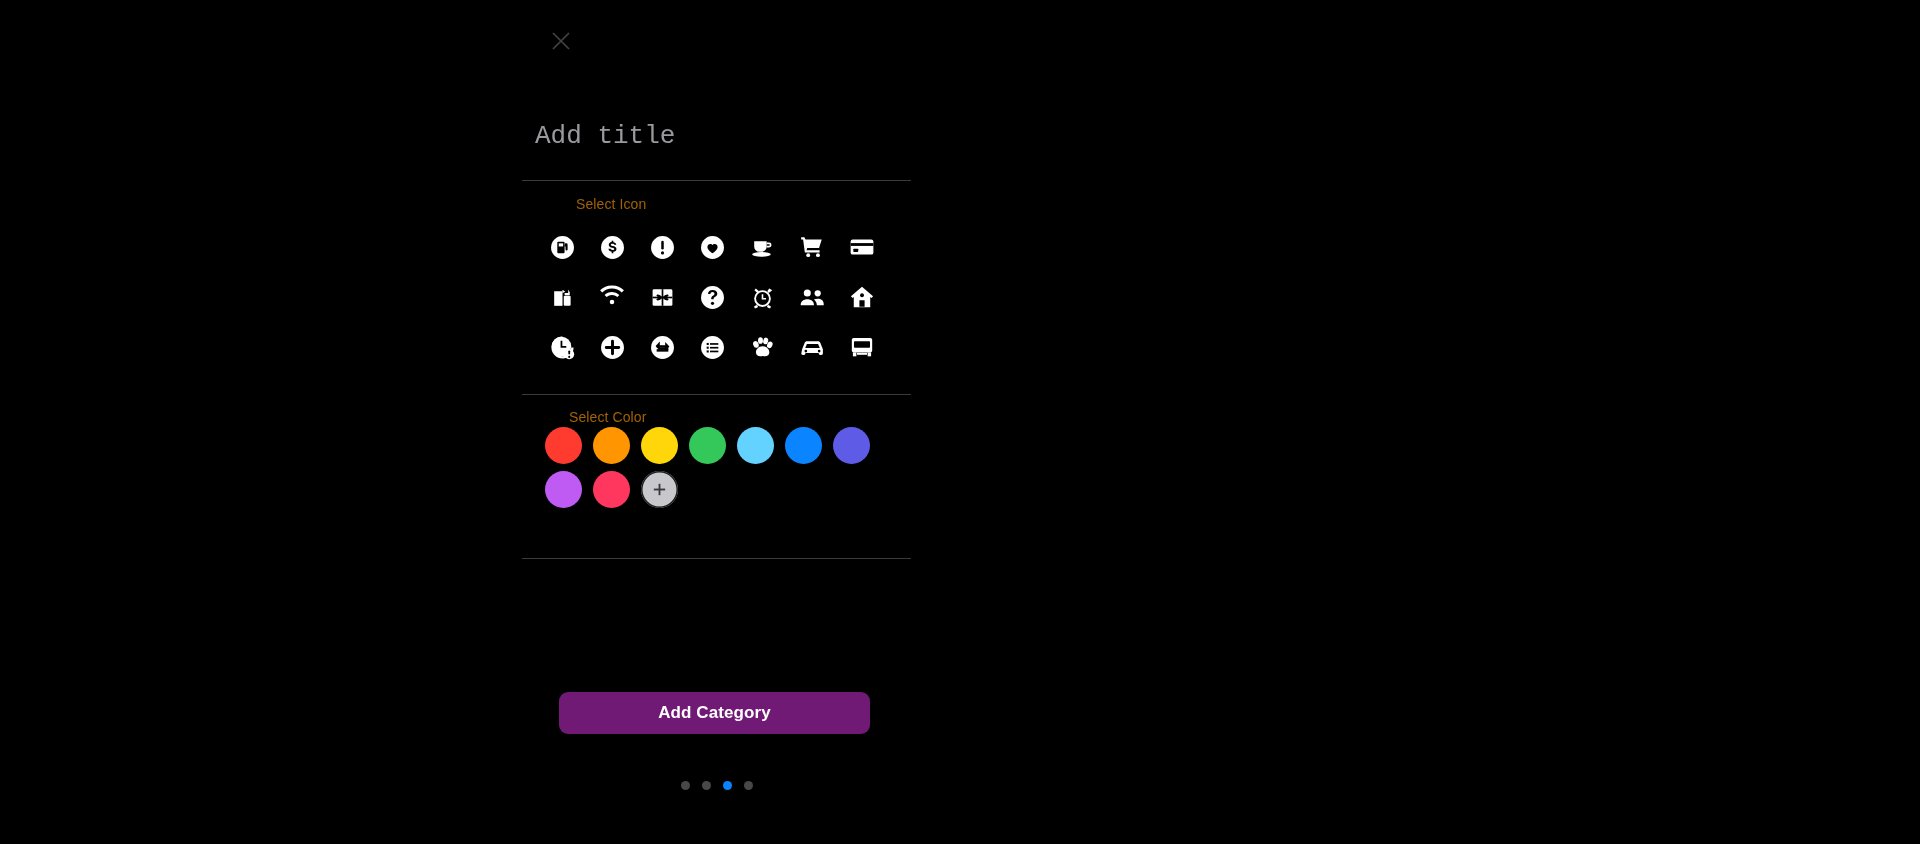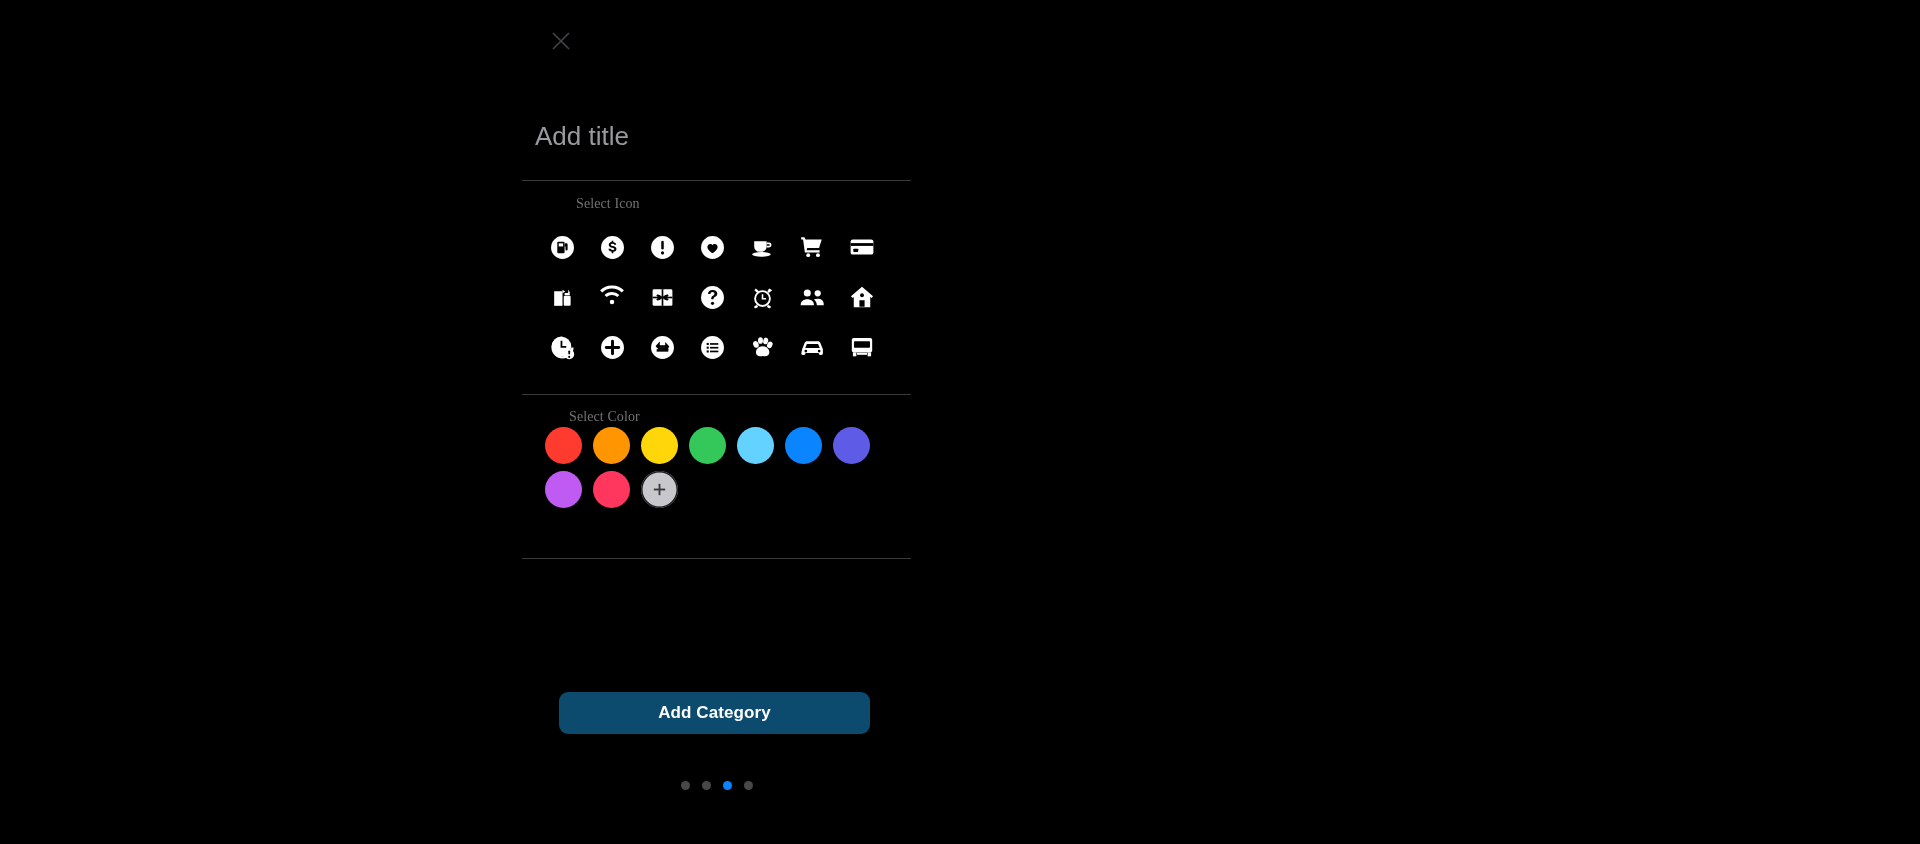--- a/index.html
+++ b/index.html
@@ -21,36 +21,35 @@
     display: flex; align-items: center; justify-content: center;
   }
   .close-btn svg { display: block; }
 
   .title-field {
     position: absolute; left: 535px; top: 112px; width: 380px;
   }
   .title-input {
     width: 100%; height: 48px;
     background: transparent; border: none; outline: none;
-    font-family: Liberation Sans, sans-serif;
+    font-family: Liberation Mono, monospace;
     font-size: 26px; color: #a3a3a3;
   }
   .title-input::placeholder { color: #9a9a9e; }
   .field-rule {
     position: absolute; left: 522px; width: 389px; height: 1px;
     background: #3a3a3c;
   }
   .rule-title { top: 180px; }
   .rule-colors-top { top: 394px; }
   .rule-colors-bottom { top: 558px; }
 
   .section-label {
-    position: absolute; font-size: 14px; color: #737373;
+    position: absolute; font-size: 14px; color: #a16207;
     letter-spacing: 0.1px;
-    font-family: Liberation Serif, serif;
   }
   .label-select-icon { left: 576px; top: 196px; }
   .label-select-color { left: 569px; top: 409px; }
 
   .icon-grid {
     position: absolute; left: 537px; top: 222px;
     width: 360px;
     display: grid; grid-template-columns: repeat(7, 50px);
     column-gap: 0px; row-gap: 0px;
   }
@@ -315,21 +314,21 @@
       <div class="swatch add-swatch">
         <svg width="17" height="17" viewBox="0 0 24 24">
             <path d="M10.7 4h2.6v16h-2.6z"></path>
             <path d="M4 10.7h16v2.6H4z"></path>
           </svg>
       </div>
     </div>
 
     <div class="field-rule rule-colors-bottom"></div>
 
-    <button class="cta cta-left" style="background: #0c4a6e;">Add Category</button>
+    <button class="cta cta-left" style="background: #701a75;">Add Category</button>
 
     <div class="dots dots-left">
       <div class="dot"></div>
       <div class="dot"></div>
       <div class="dot active" style="background: rgb(10, 132, 255);"></div>
       <div class="dot"></div>
     </div>
   </div>
 
   <div class="right-panel">

